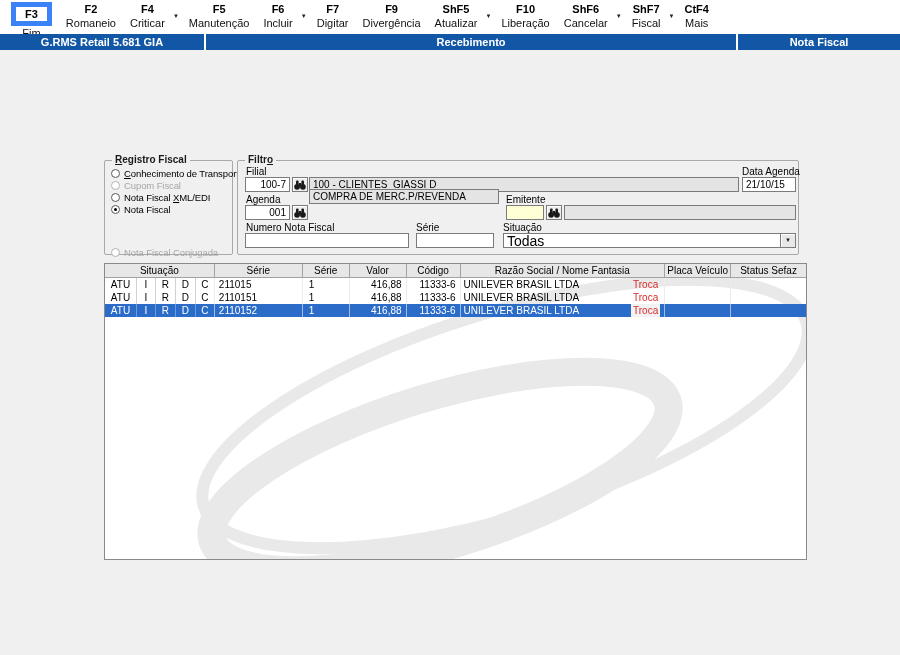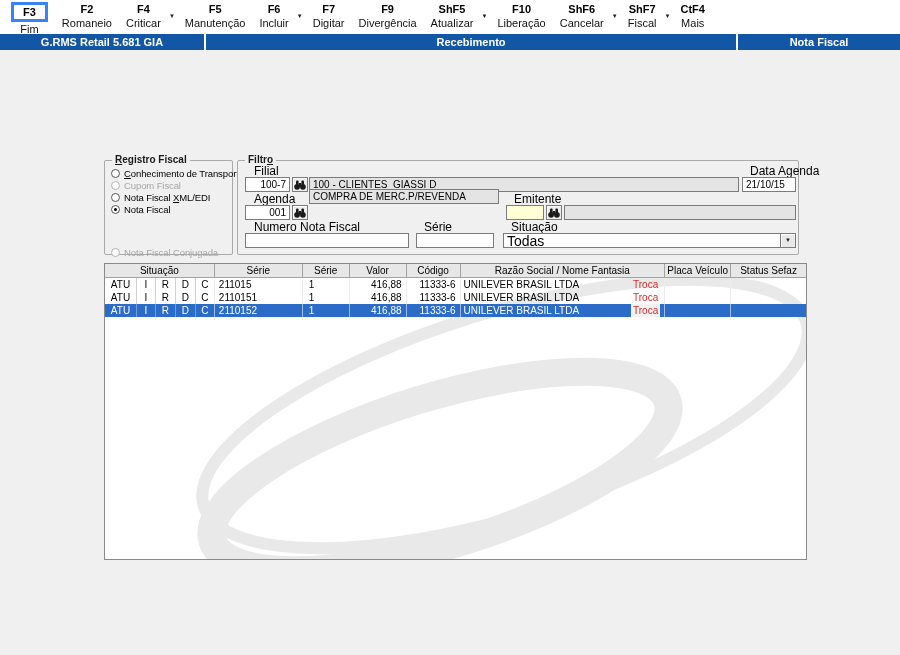--- a/index.html
+++ b/index.html
@@ -7,21 +7,21 @@
   .screen{position:relative;width:900px;height:655px;background:#f0f0f0;
     font-family:"Liberation Sans",sans-serif;color:#000;overflow:hidden;}
 
   
   .toolbar{position:absolute;left:0;top:0;width:900px;height:34px;background:#ffffff;
     display:flex;align-items:flex-start;padding:2px 0 0 4px;}
   .tb-item{position:relative;text-align:center;padding:0 7px;cursor:default;}
   .tb-item.has-caret{padding-right:17px;}
   .tb-key{font-size:11px;font-weight:bold;line-height:14px;}
   .tb-label{font-size:11px;line-height:14px;color:#111;}
-  .tb-item.boxed .tb-key{border:3px solid #3b82f6;padding:0 9px;}
+  .tb-item.boxed .tb-key{border:5px solid #3b82f6;padding:0 9px;}
   .caret{position:absolute;right:3px;top:11px;font-size:6px;color:#222;}
   .caret::after{content:"▼";}
 
   
   .titlebar{position:absolute;left:0;top:34px;width:900px;height:16px;background:#ffffff;
     display:flex;gap:2px;}
   .tseg{background:#1157A6;color:#fff;font-size:11px;font-weight:bold;line-height:16px;
     text-align:center;white-space:nowrap;}
   .tseg.left{width:204px;}
   .tseg.center{flex:1;}
@@ -43,21 +43,21 @@
   .rlabel{font-size:9.5px;white-space:nowrap;letter-spacing:-0.1px;}
   .radio-row.dis .rlabel{color:#a6a6a6;}
   .radio-row.dis .rdot{border-color:#b3b3b3;}
 
   .btn{position:absolute;background:#f1f1f1;border:1px solid #6f6f6f;
     box-shadow:inset 1px 1px 0 #ffffff, inset -1px -1px 0 #c8c8c8;
     font-size:10px;font-family:inherit;text-align:center;cursor:default;}
   #troca-chave-btn{left:14px;top:74px;width:109px;height:17px;line-height:15px;margin-top:40px;}
 
   
-  .flabel{position:absolute;font-size:12px;line-height:11px;white-space:nowrap;margin-left:8px;}
+  .flabel{position:absolute;font-size:10px;line-height:11px;white-space:nowrap;}
   .fld{position:absolute;height:15px;border:1px solid #7b7b7b;background:#fff;
     font-size:10px;font-family:inherit;padding:0 3px;line-height:13px;white-space:nowrap;overflow:hidden;}
   input.fld{margin:0;}
   .fld.ro{background:#e4e4e4;}
   .fld.rt{text-align:right;}
   .fld.yellow{background:#ffffd6;}
   .lk{position:absolute;width:16px;height:15px;background:#ededed;border:1px solid #7b7b7b;
     box-shadow:inset 1px 1px 0 #fff;display:flex;align-items:center;justify-content:center;
     padding:0;cursor:default;}
   .lk svg{display:block;}

